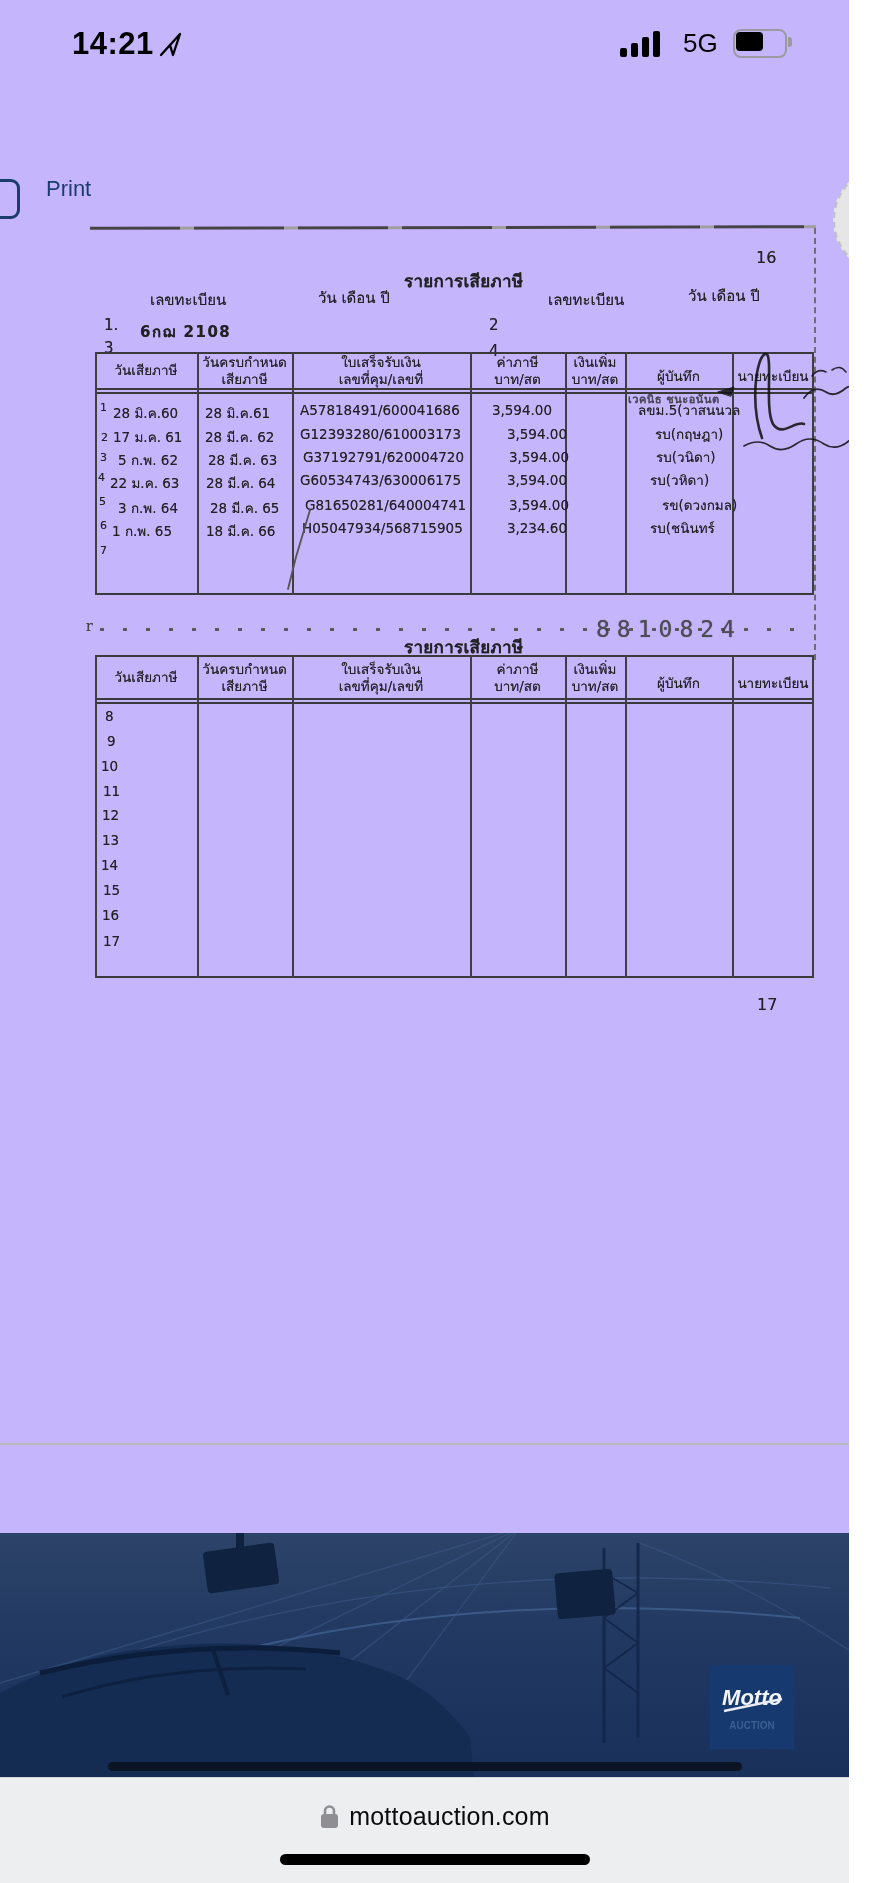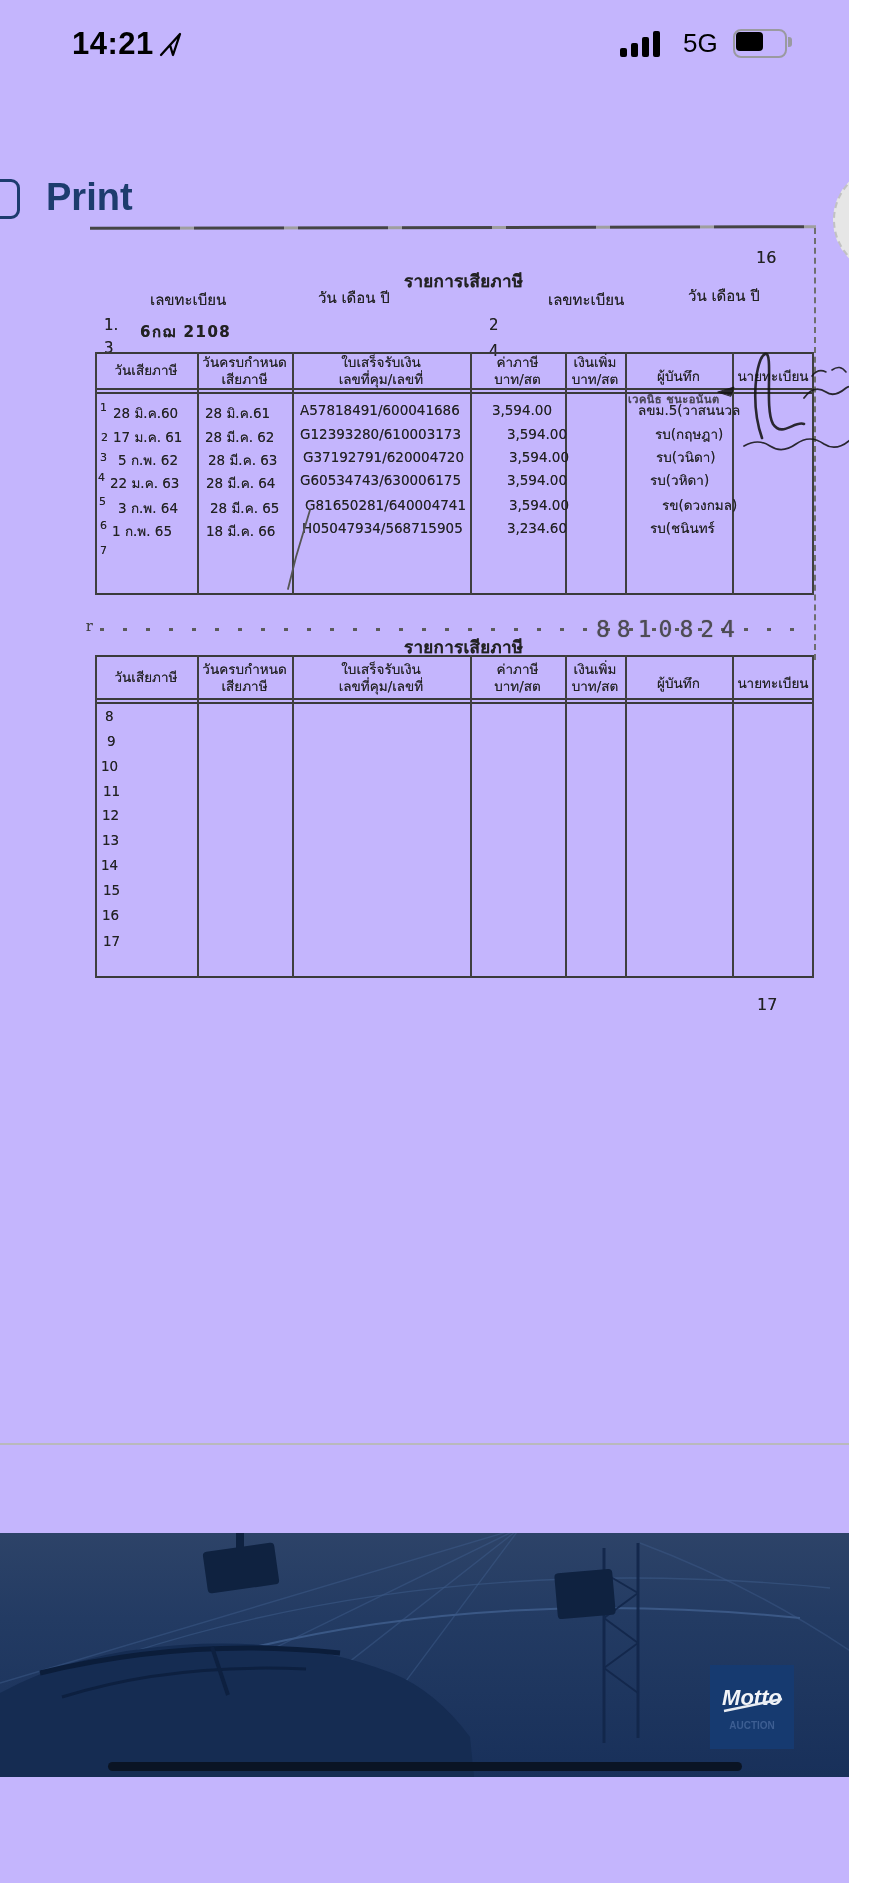--- a/index.html
+++ b/index.html
@@ -7,21 +7,21 @@
           font-family:"Liberation Sans",sans-serif;color:#111;padding-left:20px;}
   .abs{position:absolute;}
   
   .time{font-size:31px;font-weight:bold;color:#000;letter-spacing:.5px;}
   .net5g{font-size:26px;color:#000;}
   .sigbar{position:absolute;bottom:0;background:#000;width:7px;border-radius:2px;}
   .batt-body{position:absolute;width:50px;height:25px;border:2px solid #9a9aa0;border-radius:8px;}
   .batt-fill{position:absolute;left:3px;top:3px;width:27px;height:19px;background:#000;border-radius:4px;}
   .batt-tip{position:absolute;width:4px;height:10px;background:#9a9aa0;border-radius:0 3px 3px 0;}
   
-  .print-label{font-size:38px;color:#1d3c6e;font-weight:700;}
+  .print-label{font-size:22px;color:#1d3c6e;font-weight:400;}
   .print-icon{width:30px;height:34px;border:3.5px solid #1d3c6e;border-radius:9px;}
   .fab-ring{width:104px;height:104px;border-radius:50%;background:#e6e6e6;border:2px dashed #c2c2c2;}
   .fab-core{width:78px;height:78px;border-radius:50%;background:#171717;}
   
   .doc{font-family:"DejaVu Sans","Liberation Sans",sans-serif;color:#222;
        text-shadow:0 0 .5px rgba(20,20,20,.55);}
   .doc-title{font-size:17px;font-weight:bold;letter-spacing:.3px;}
   .doc-lbl{font-size:15px;}
   .scanline{height:2.5px;background:repeating-linear-gradient(90deg,#454545 0 90px,#9f9f9f 90px 104px);transform:rotate(-.12deg);}
   .vdash{border-left:2px dashed #6e6e6e;}
@@ -251,14 +251,24 @@
     <path d="M212,114 L228,162" stroke="#0d2040" stroke-width="4"></path>
     <g>
       <rect x="710" y="132" width="84" height="84" fill="#163a70"></rect>
       <text x="752" y="172" text-anchor="middle" font-family="Liberation Sans, sans-serif" font-size="22" font-weight="bold" font-style="italic" fill="#f2f4f8">Motto</text>
       <path d="M724,178 L782,166" stroke="#e8ecf2" stroke-width="2.5"></path>
       <text x="752" y="196" text-anchor="middle" font-family="Liberation Sans, sans-serif" font-size="10" font-weight="bold" fill="#3d5e92">AUCTION</text>
     </g>
   </svg>
   <div class="abs pill" style="left:108px;top:1762px;width:634px;"></div>
 
+  <div class="abs urlbar" style="left:0;top:1777px;width:870px;height:106px;">
+    <div style="position:absolute;left:0;top:24px;width:100%;display:flex;justify-content:center;align-items:center;gap:10px;">
+      <svg width="19" height="26" viewBox="0 0 19 26">
+        <rect x="1" y="10" width="17" height="14" rx="3" fill="#8e8e93"></rect>
+        <path d="M5,10 V7 a4.5,4.5 0 0 1 9,0 V10" fill="none" stroke="#8e8e93" stroke-width="2.6"></path>
+      </svg>
+      <span class="urltext">mottoauction.com</span>
+    </div>
+    <div class="abs homebar" style="left:280px;top:76px;"></div>
+  </div>
 
 </div>
 
 </body></html>

